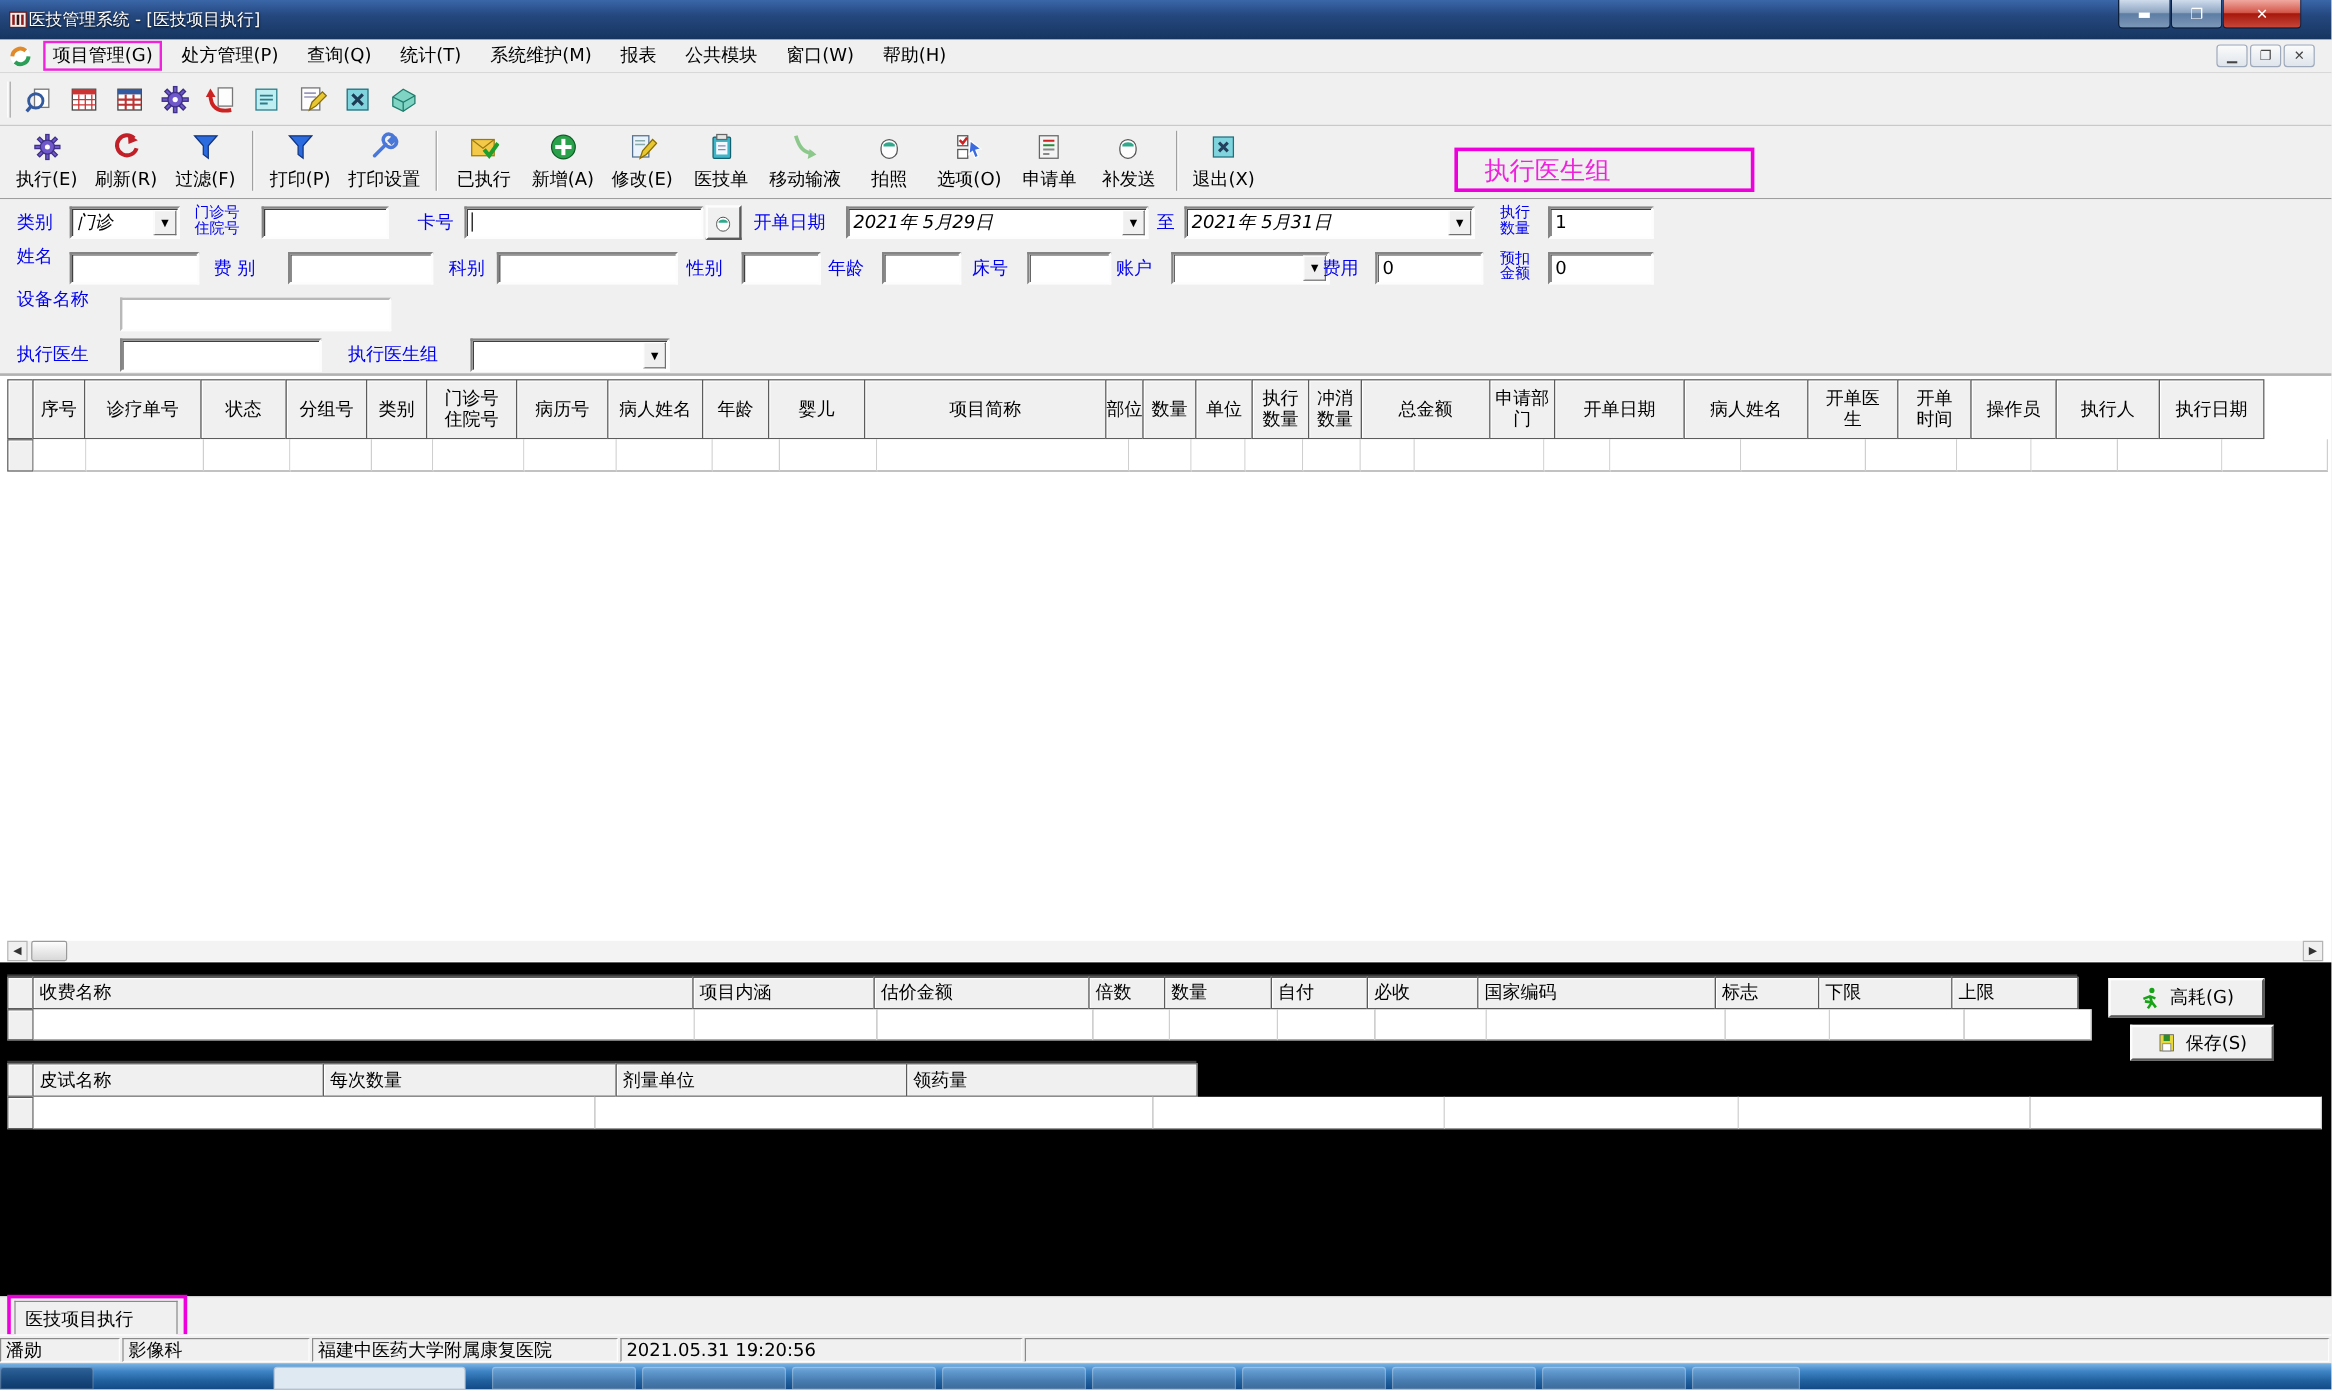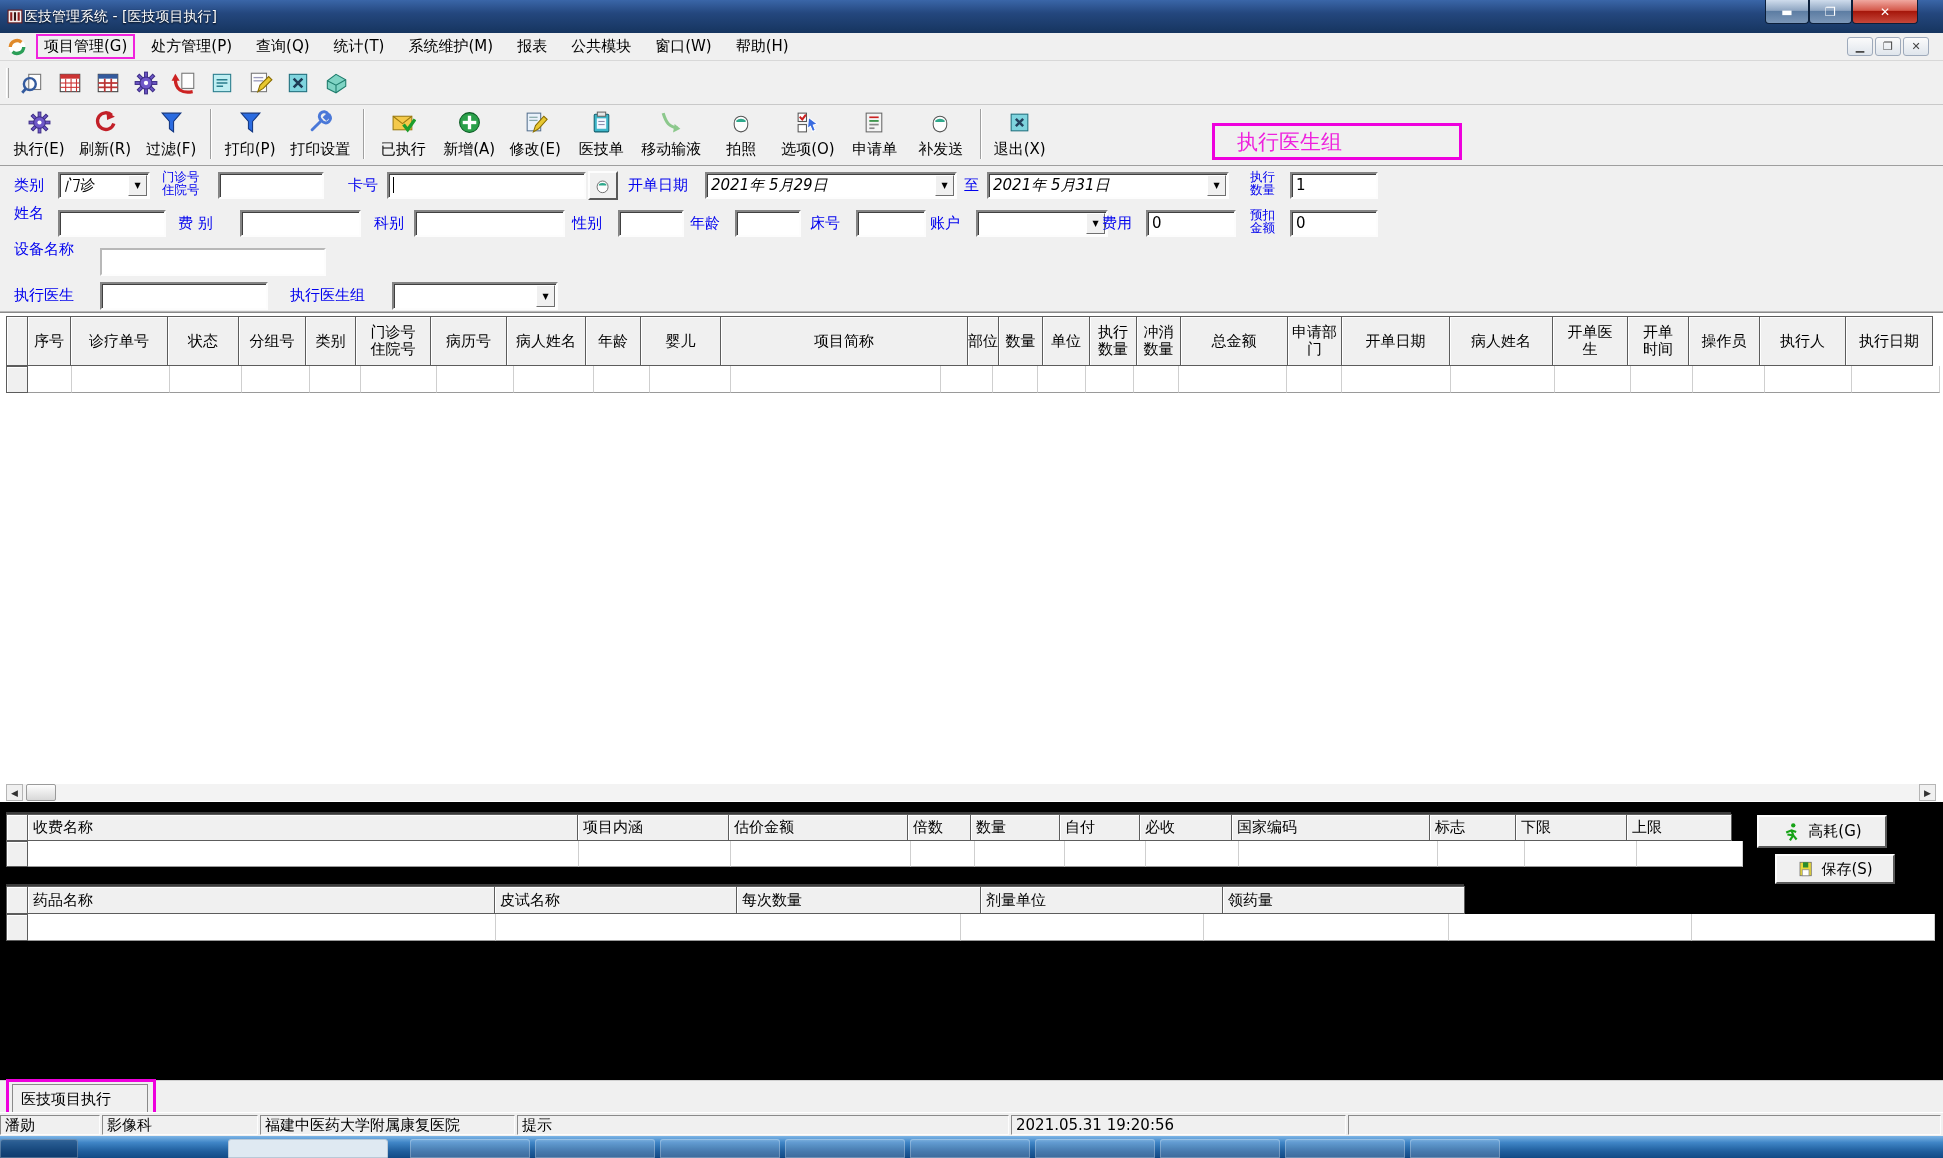--- a/index.html
+++ b/index.html
@@ -430,21 +430,21 @@
     <div class="th" style="width:98px">诊疗单号</div>
     <div class="th" style="width:72px">状态</div>
     <div class="th" style="width:68px">分组号</div>
     <div class="th" style="width:51px">类别</div>
     <div class="th" style="width:76px">门诊号
 住院号</div>
     <div class="th" style="width:77px">病历号</div>
     <div class="th" style="width:80px">病人姓名</div>
     <div class="th" style="width:56px">年龄</div>
     <div class="th" style="width:81px">婴儿</div>
-    <div class="th" style="width:248px">项目简称</div>
+    <div class="th" style="width:202px">项目简称</div>
     <div class="th" style="width:32px">部位</div>
     <div class="th" style="width:45px">数量</div>
     <div class="th" style="width:48px">单位</div>
     <div class="th" style="width:48px">执行
 数量</div>
     <div class="th" style="width:45px">冲消
 数量</div>
     <div class="th" style="width:108px">总金额</div>
     <div class="th" style="width:55px">申请部
 门</div>
@@ -540,21 +540,20 @@
     <svg width="18" height="18" viewBox="0 0 24 24">
         <rect x="4" y="3" width="15" height="18" fill="#e8d83a" stroke="#666"></rect>
         <rect x="8" y="3" width="7" height="7" fill="#2c8c2c"></rect>
         <rect x="7" y="13" width="9" height="8" fill="#fff" stroke="#888"></rect>
       </svg>
     <span>保存(S)</span>
   </div>
 
   <div class="hdrrow" style="left:6px;top:82px;height:30px;border-top:2px solid #3c3c3c">
     <div class="th" style="width:22px"></div>
-    <div class="th left" style="width:468px">药品名称</div>
     <div class="th left" style="width:243px">皮试名称</div>
     <div class="th left" style="width:245px">每次数量</div>
     <div class="th left" style="width:243px">剂量单位</div>
     <div class="th left" style="width:243px">领药量</div>
   </div>
   <div class="datarow" style="left:6px;top:112px;height:27px">
     <div class="td sel" style="width:22px"></div>
     <div class="td" style="width:468px"></div>
       <div class="td" style="width:465px"></div>
       <div class="td" style="width:243px"></div>
@@ -568,21 +567,20 @@
   <div class="tabhl"></div>
   <div class="tab">
     <span>医技项目执行</span>
   </div>
 </div>
 
 <div class="abs statusbar">
   <div class="spanel" style="width:100px">潘勋</div>
   <div class="spanel" style="width:156px">影像科</div>
   <div class="spanel" style="width:255px">福建中医药大学附属康复医院</div>
-  <div class="spanel" style="width:492px">提示</div>
   <div class="spanel" style="width:335px">2021.05.31 19:20:56</div>
   <div class="spanel" style="flex:1"></div>
 </div>
 
 <div class="abs taskbar">
   <div class="tbitem" style="left:0;width:78px;background:rgba(10,40,80,.45)"></div>
   <div class="tbitem lite" style="left:228px;width:160px"></div>
   <div class="tbitem" style="left:410px;width:120px"></div>
   <div class="tbitem" style="left:535px;width:120px"></div>
   <div class="tbitem" style="left:660px;width:120px"></div>

